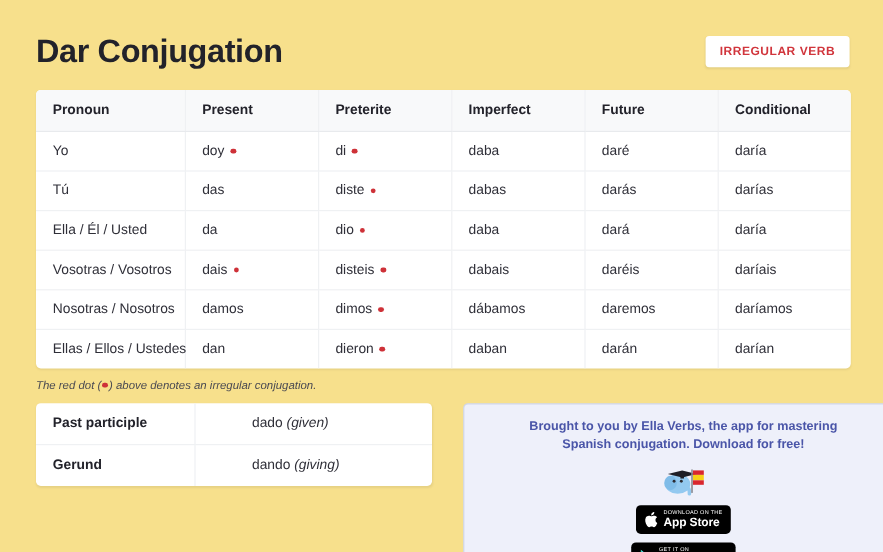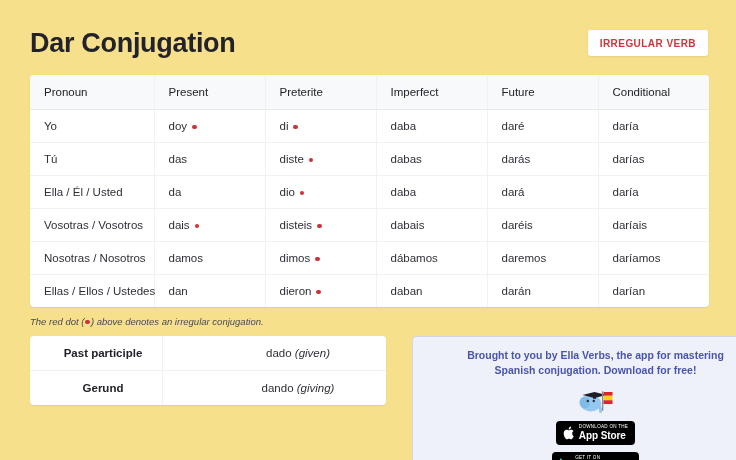--- a/index.html
+++ b/index.html
@@ -68,21 +68,21 @@
   }
   table.conj {
     border-collapse: collapse;
     width: 100%;
     table-layout: fixed;
   }
   table.conj th {
     background: #F8F9FA;
     text-align: left;
     font-size: 11.5px;
-    font-weight: 400;
+    font-weight: 700;
     color: #22222A;
     padding: 11px 0 11px 14px;
     border-bottom: 1px solid #E8EAED;
     border-right: 1px solid #EFF1F3;
   }
   table.conj td {
     font-size: 11.5px;
     color: #2F2F38;
     padding: 10px 0 10px 14px;
     border-bottom: 1px solid #EFF1F3;
@@ -117,23 +117,22 @@
     margin-top: 9px;
     display: flex;
     gap: 26px;
     align-items: flex-start;
   }
   .forms-card {
     background: #FFFFFF;
     border-radius: 4px;
     overflow: hidden;
     box-shadow: 0 1px 2px rgba(0,0,0,0.07);
-    width: 356px;
+    width: 330px;
     flex: none;
-    text-align: center;
   }
   table.forms {
     border-collapse: collapse;
     width: 100%;
     table-layout: fixed;
   }
   table.forms td {
     font-size: 11.5px;
     padding: 11px 0 11px 14px;
     border-bottom: 1px solid #EFF1F3;

